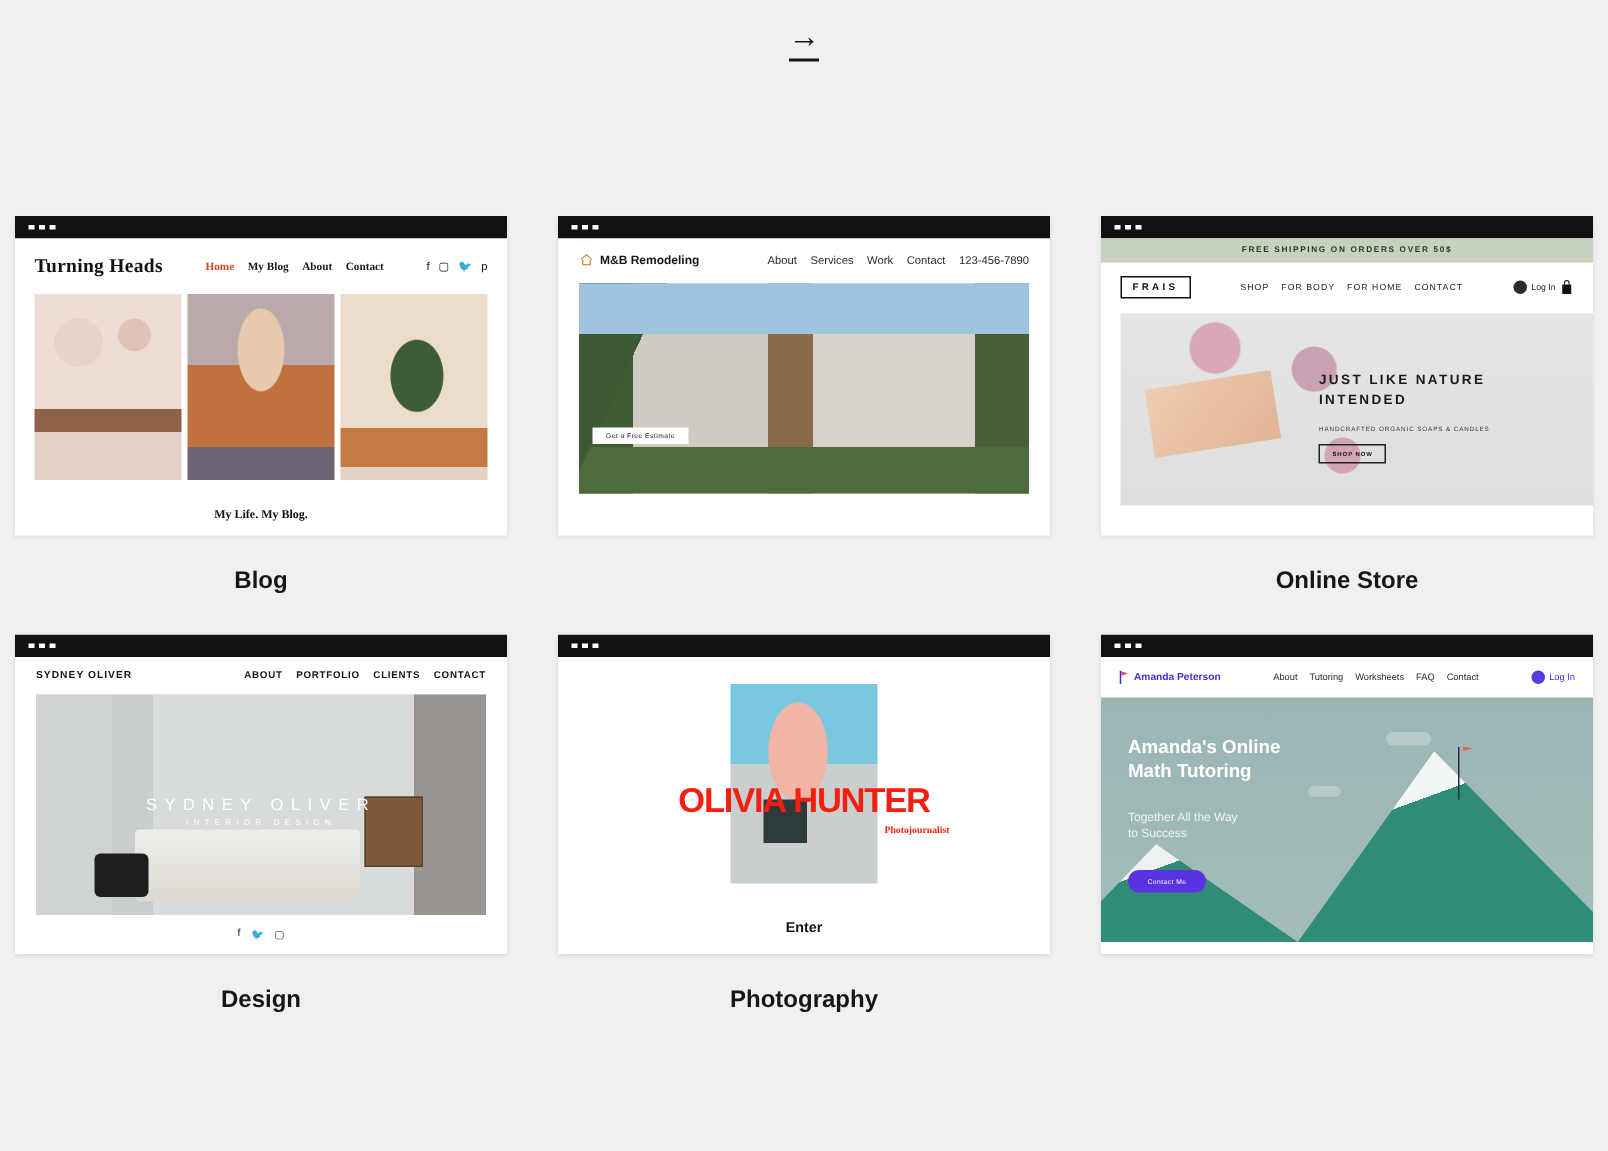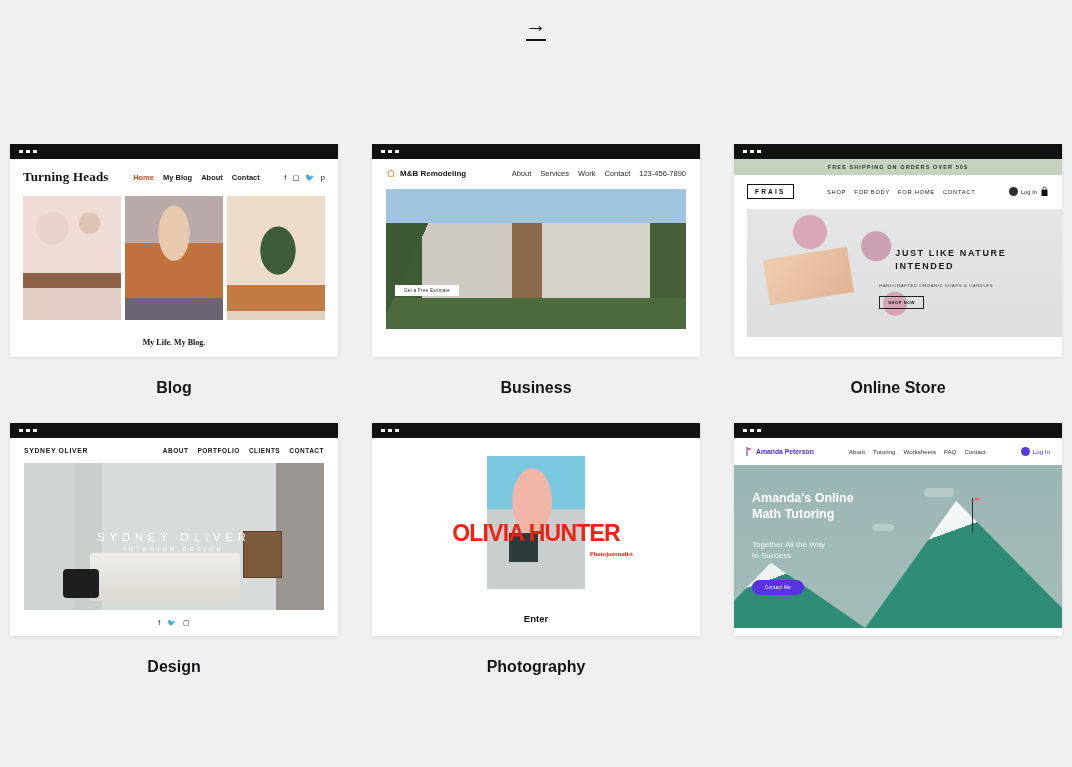--- a/index.html
+++ b/index.html
@@ -64,21 +64,21 @@
     margin-top: 22px;
   }
 
   
   .navrow { display: flex; align-items: center; }
   .imgbox { position: relative; overflow: hidden; }
 
   
   .blog .navrow { padding: 10px 13px 0 13px; justify-content: space-between; }
   .blog .logo { font-family: "Liberation Serif", serif; font-weight: bold; font-size: 13px; color: #111; letter-spacing: .2px; }
-  .blog .nav { display: flex; gap: 9px; font-family: Liberation Sans, sans-serif; font-weight: bold; font-size: 7.5px; color: #1a1a1a; }
+  .blog .nav { display: flex; gap: 9px; font-family: Liberation Serif, serif; font-weight: bold; font-size: 7.5px; color: #1a1a1a; }
   .blog .nav .active { color: #d1441f; }
   .blog .soc { display: flex; gap: 6px; font-size: 7.5px; color: #111; align-items: center; }
   .blog .gal { display: flex; gap: 4px; padding: 11px 13px 0 13px; height: 135px; }
   .blog .gal .imgbox { flex: 1; }
   .blog .cap {
     position: absolute; left: 50%; transform: translateX(-50%);
     bottom: 7px; background: #fff; padding: 3px 12px;
     font-family: "Liberation Serif", serif; font-weight: bold; font-size: 8px; color: #111;
     white-space: nowrap;
   }
@@ -137,21 +137,21 @@
        linear-gradient(#e3e5e6, #dcdee0);
   }
   .store .soap {
     position: absolute; left: 6%; top: 34%; width: 27%; height: 36%;
     background: linear-gradient(135deg, #f0cdb0, #e0b394);
     transform: rotate(-9deg);
   }
   .store .htxt {
     position: absolute; left: 42%; top: 30%;
     font-size: 9px; font-weight: bold; letter-spacing: 1.6px;
-    line-height: 1.35; color: #1a1a1a; margin-left: 16px;
+    line-height: 1.35; color: #1a1a1a;
   }
   .store .hsub {
     position: absolute; left: 42%; top: 58%;
     font-size: 4.2px; letter-spacing: .6px; color: #3a3a3a;
   }
   .store .hbtn {
     position: absolute; left: 42%; top: 68%;
     border: 1px solid #222; padding: 3px 8px;
     font-size: 4px; font-weight: bold; letter-spacing: .6px; color: #111;
   }
@@ -301,21 +301,20 @@
             <span>Work</span>
             <span>Contact</span>
             <span>123-456-7890</span>
           </div>
         </div>
         <div class="hero">
           <div class="hbtn">Get a Free Estimate</div>
         </div>
       </div>
     </div>
-    <div class="cat-label">Business</div>
   </div>
 
   <div class="template-cell">
     <div class="browser-card">
       <div class="browser-bar">
         <i></i>
           <i></i>
           <i></i>
       </div>
       <div class="site store">

